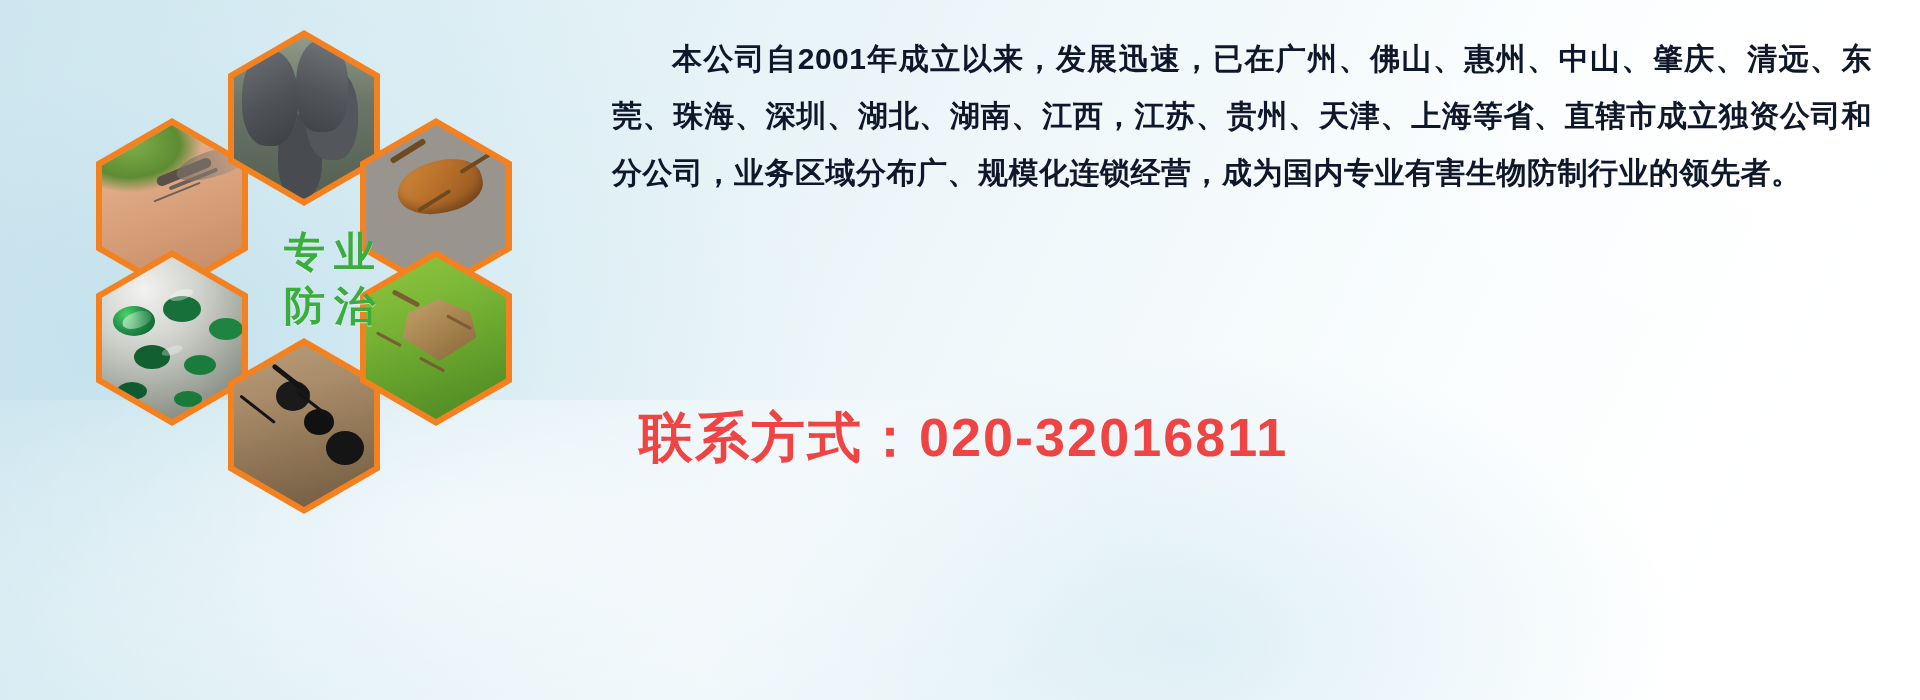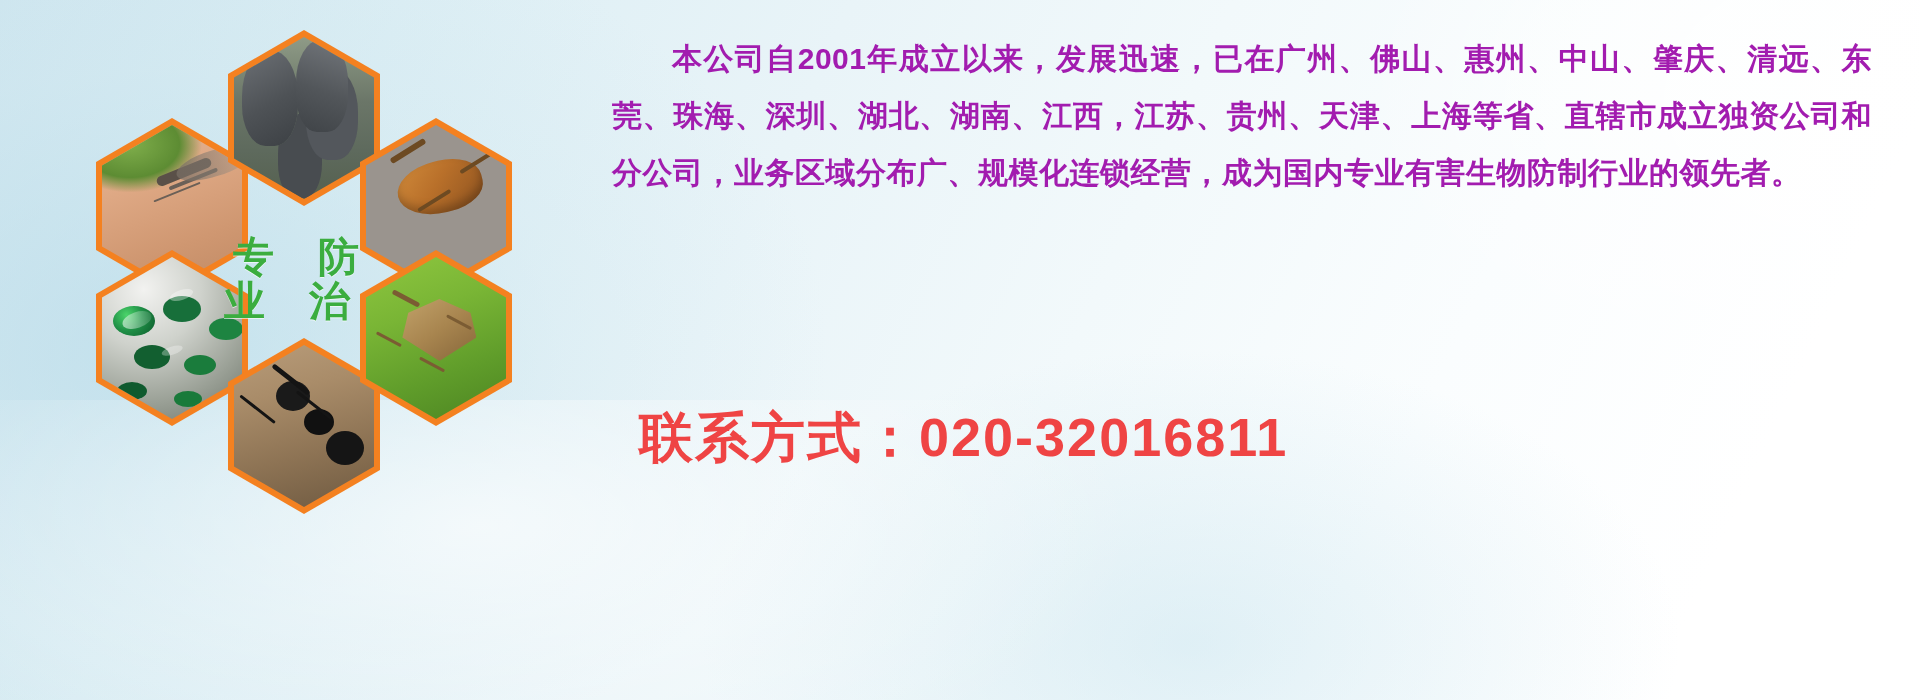--- a/index.html
+++ b/index.html
@@ -45,22 +45,22 @@
     clip-path: polygon(50% 0%, 100% 25%, 100% 75%, 50% 100%, 0% 75%, 0% 25%);
     overflow: hidden;
     position: relative;
   }
   .hex-photo { position: absolute; inset: 0; }
 
   
   .hex-label {
     position: absolute;
     width: 160px; height: 186px;
-    display: flex; flex-direction: row;
-    align-items: center; justify-content: center;
+    display: flex; flex-direction: column;
+    align-items: flex-end; justify-content: center;
     gap: 10px;
   }
   .hex-label span {
     color: #3bad3f;
     font-size: 41px;
     font-weight: bold;
     letter-spacing: 9px;
     text-indent: 9px;
     line-height: 1.08;
     text-shadow: 0 1px 0 rgba(255,255,255,0.6);
@@ -175,21 +175,21 @@
     box-shadow: 58px -4px 0 -1px #7b5c33, 4px 44px 0 -1px #7b5c33, 54px 46px 0 -1px #7b5c33;
   }
 
   
   .content {
     position: absolute;
     left: 612px; top: 30px;
     width: 1290px;
   }
   .paragraph {
-    color: #a21caf;
+    color: #0f172a;
     font-size: 30px;
     font-weight: bold;
     line-height: 57px;
     letter-spacing: 0.5px;
     text-indent: 60px;
     width: 1260px;
     text-align: justify;
   }
   .contact {
     position: absolute;

